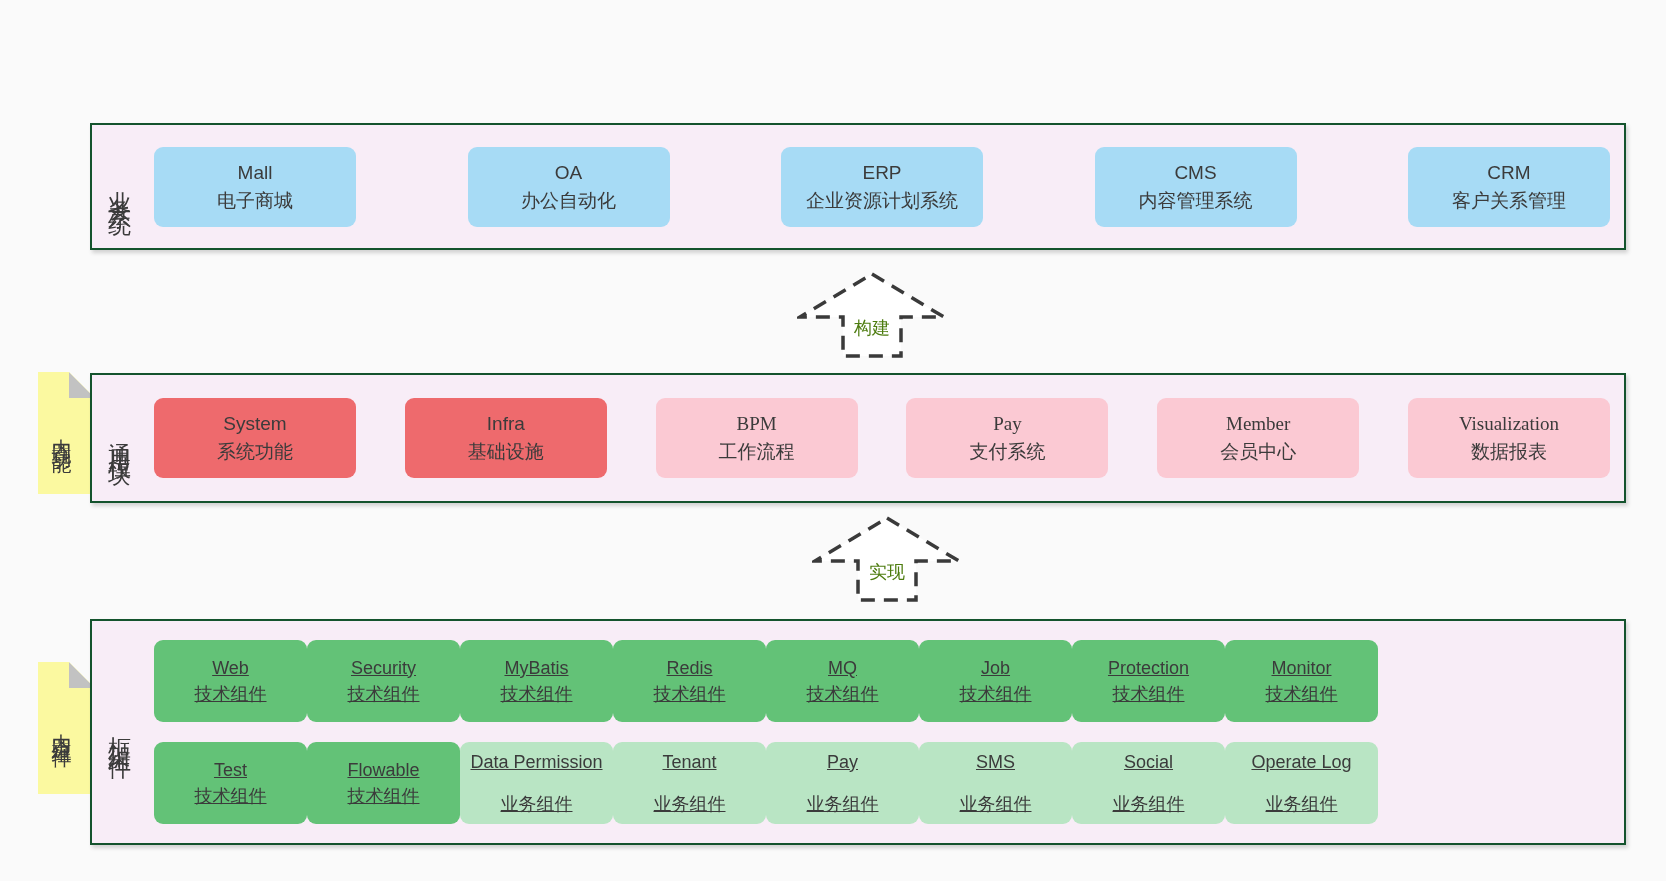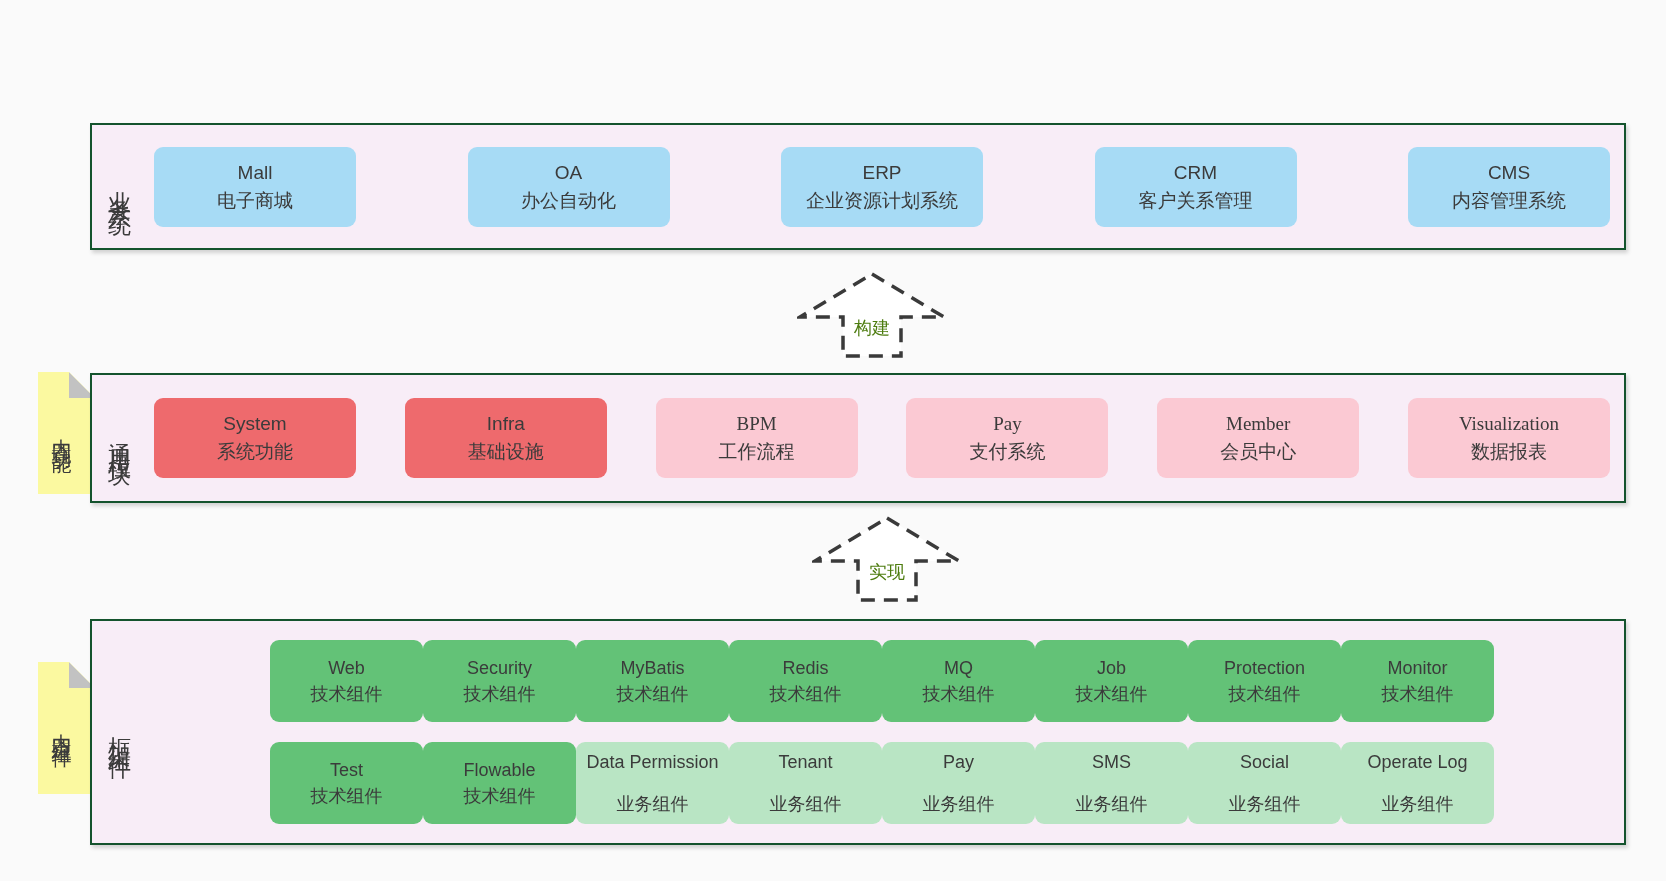--- a/index.html
+++ b/index.html
@@ -46,21 +46,21 @@
     align-items: center;
     justify-content: space-between;
   }
   .boxes-grid {
     position: absolute;
     left: 62px; right: 14px; top: 19px; bottom: 19px;
     display: flex;
     flex-direction: column;
     justify-content: space-between;
   }
-  .grid-line { display: flex; justify-content: center; }
+  .grid-line { display: flex; justify-content: flex-start; text-decoration: underline; }
 
   .box {
     display: flex;
     flex-direction: column;
     align-items: center;
     justify-content: center;
     text-align: center;
     border-radius: 9px;
     line-height: 1.45;
     color: #3b3b3b;
@@ -149,26 +149,26 @@
   </div>
         <div class="box box-lg variant-blue">
     <span class="box-name">OA</span>
     <span class="box-desc">办公自动化</span>
   </div>
         <div class="box box-lg variant-blue">
     <span class="box-name">ERP</span>
     <span class="box-desc">企业资源计划系统</span>
   </div>
         <div class="box box-lg variant-blue">
+    <span class="box-name">CMS</span>
+    <span class="box-desc">内容管理系统</span>
+  </div>
+        <div class="box box-lg variant-blue">
     <span class="box-name">CRM</span>
     <span class="box-desc">客户关系管理</span>
-  </div>
-        <div class="box box-lg variant-blue">
-    <span class="box-name">CMS</span>
-    <span class="box-desc">内容管理系统</span>
   </div>
       </div>
   </section>
 
   <div class="arrow" id="arrow-build">
     <svg viewBox="0 0 150 88" width="150" height="88">
       <path d="M75 3 L147 46 L104 46 L104 85 L46 85 L46 46 L3 46 Z" fill="#ffffff" stroke="#3a3a3a" stroke-width="3.5" stroke-dasharray="14 9" stroke-linejoin="miter"></path>
     </svg>
     <div class="arrow-label">构建</div>
   </div>

